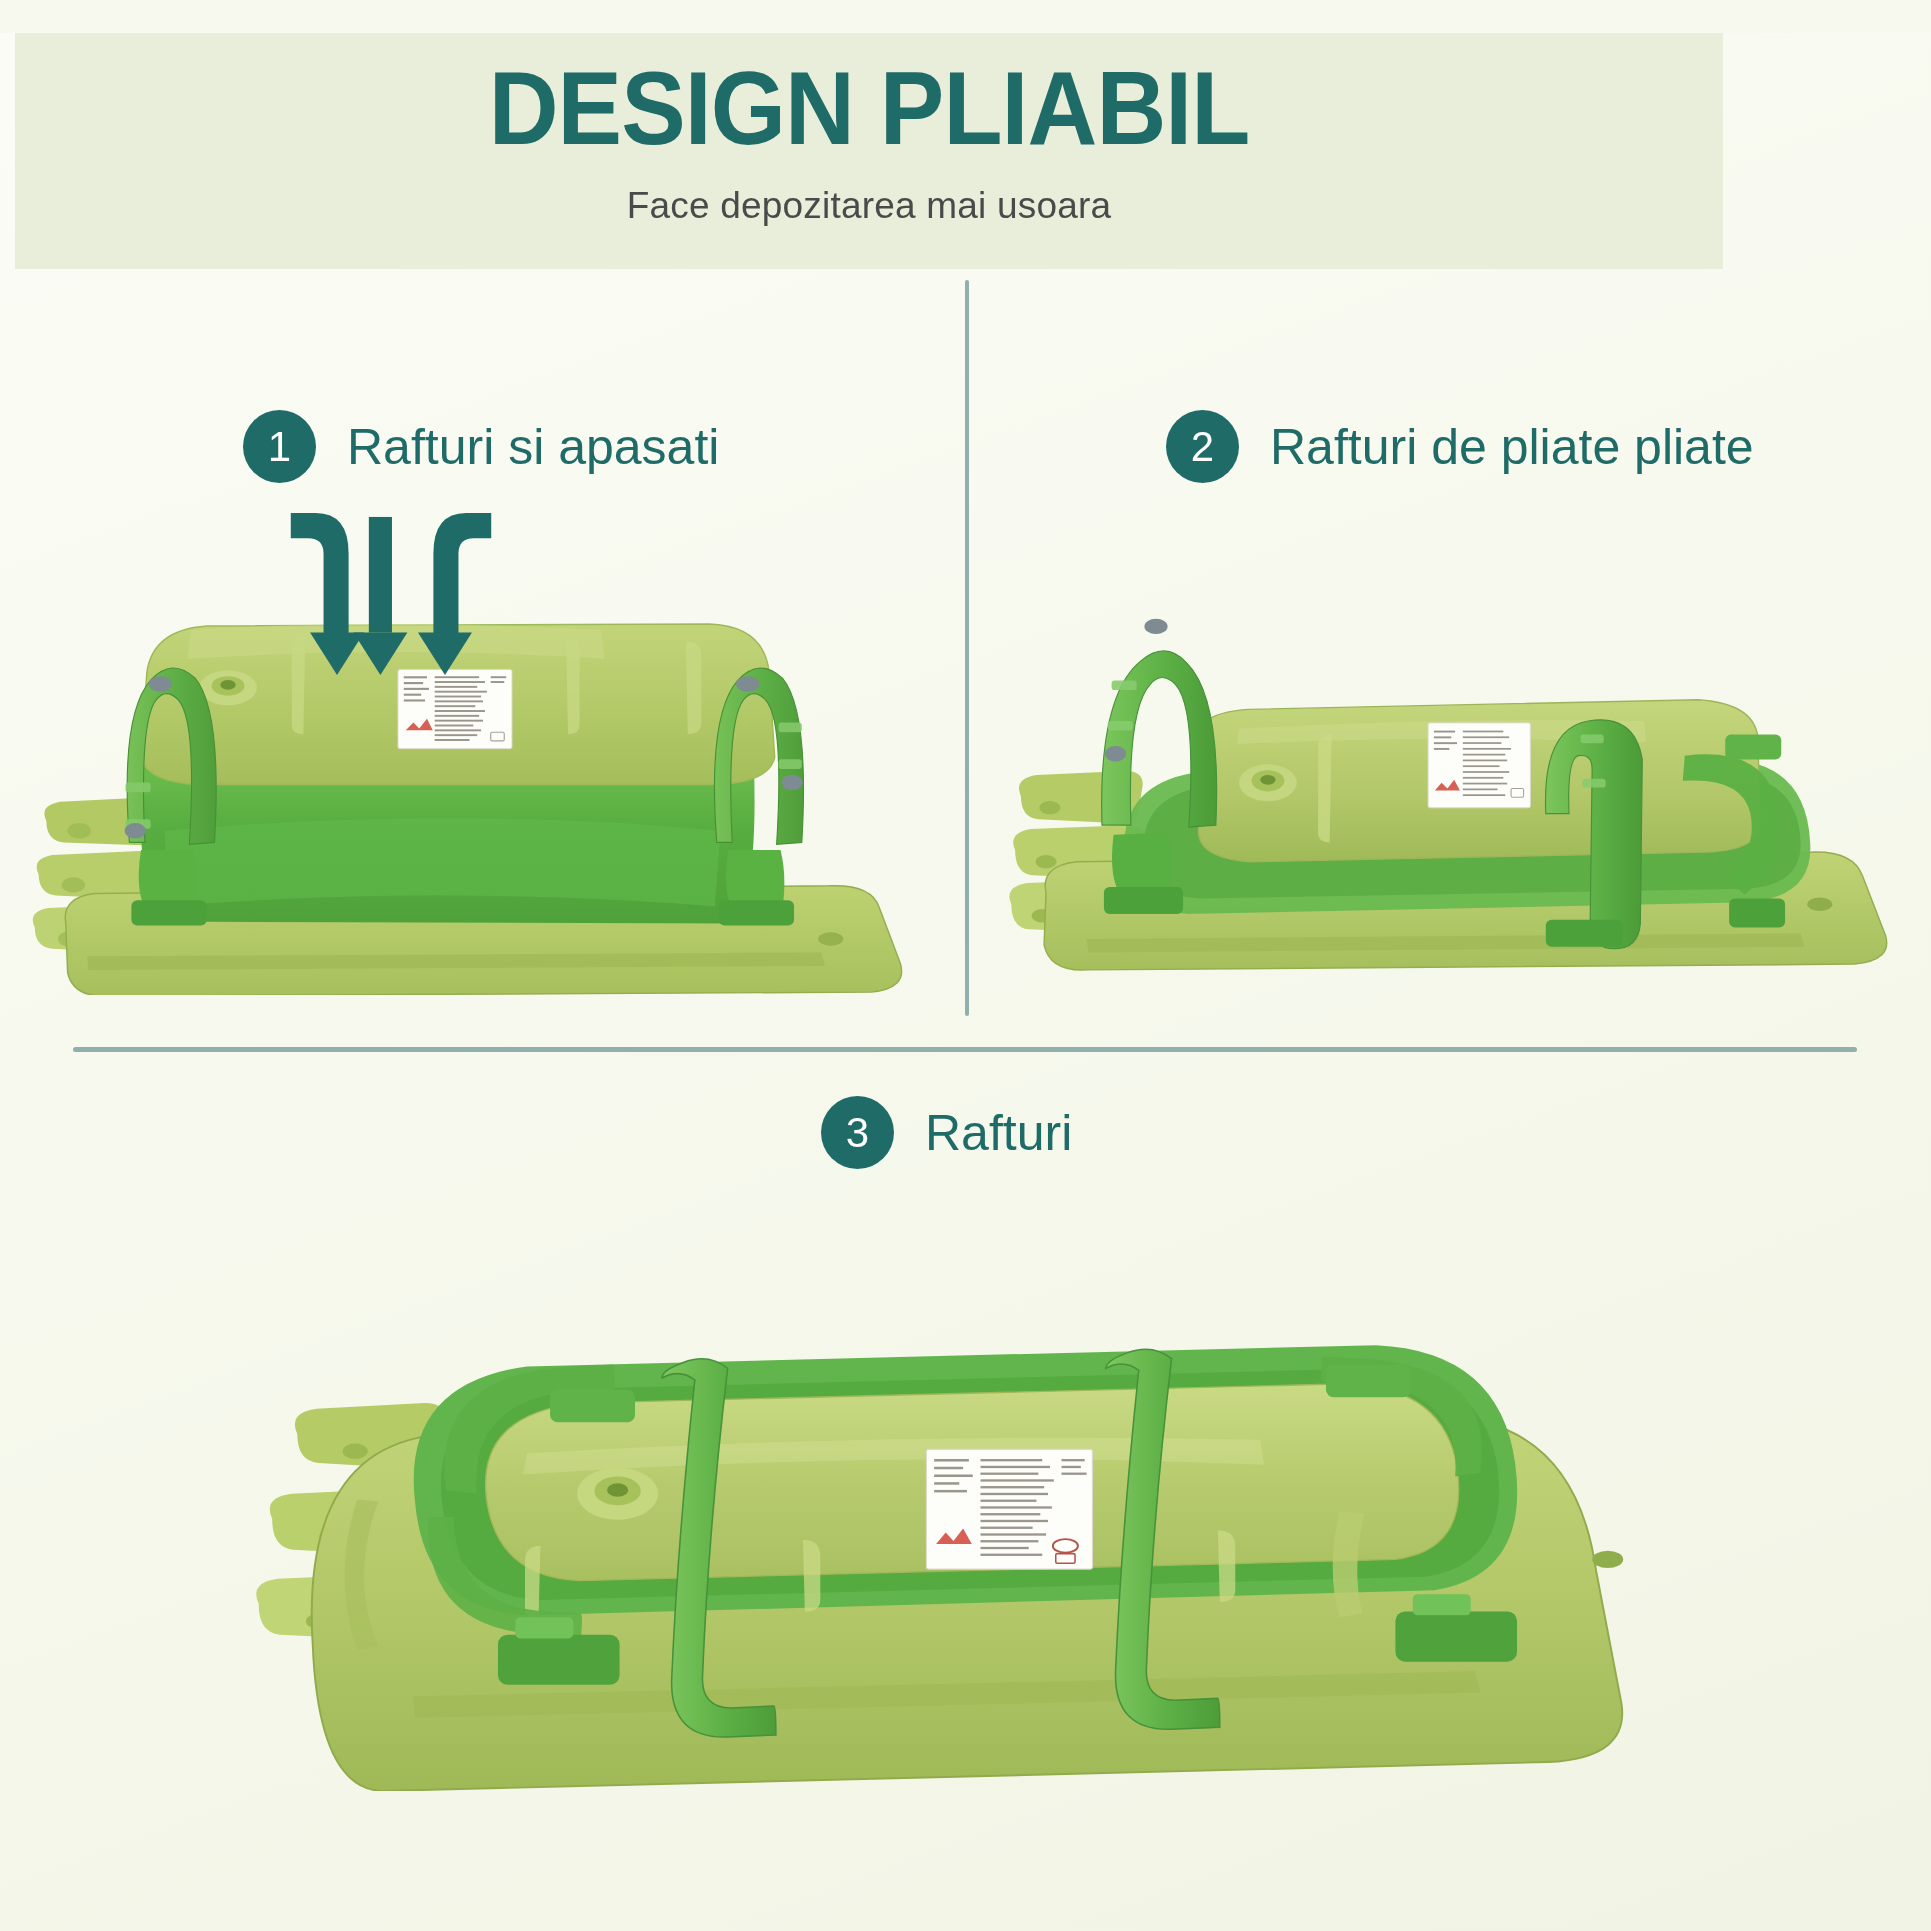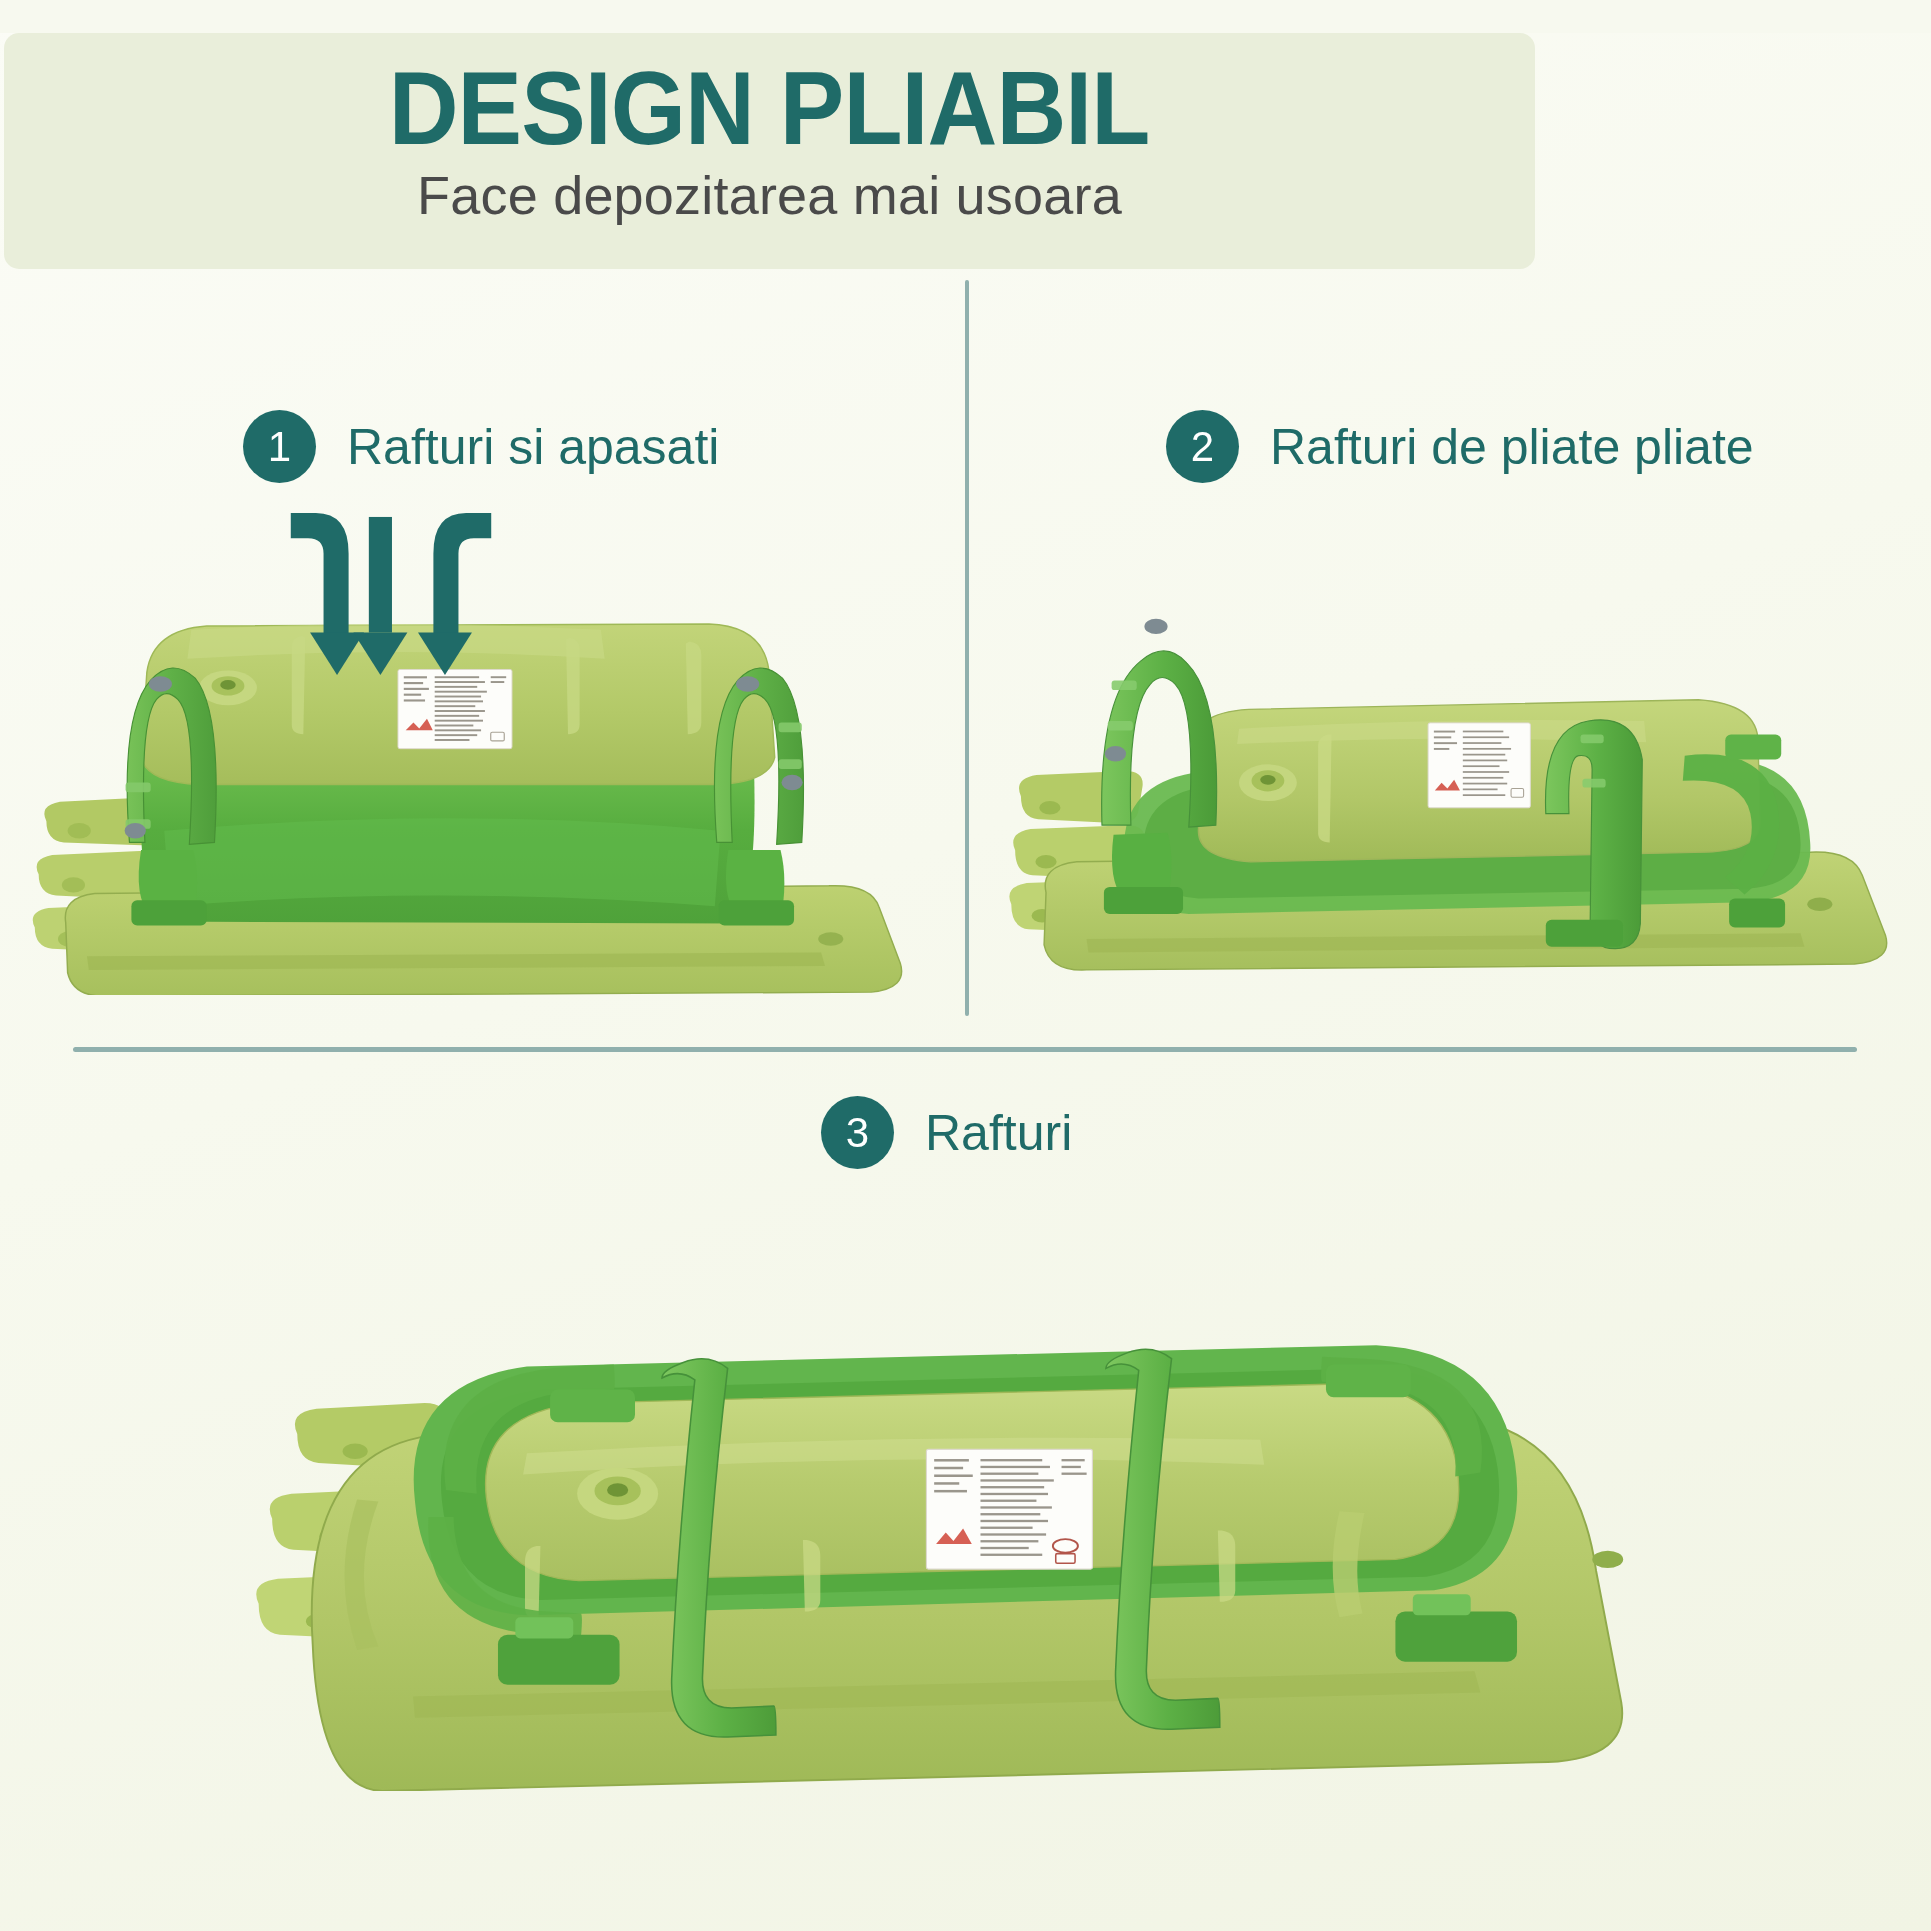--- a/index.html
+++ b/index.html
@@ -14,39 +14,39 @@
     width: 1931px; height: 1931px;
     background: linear-gradient(160deg, #fbfcf6 0%, #f7f9ee 45%, #f1f4e4 100%);
   }
   
   .top-strip {
     position: absolute; left: 0; top: 0; width: 1931px; height: 33px;
     background: #f7f9ef;
   }
   
   .header-band {
-    position: absolute; left: 4px; top: 33px; width: 1531px; height: 236px;
+    position: absolute; left: 15px; top: 33px; width: 1708px; height: 236px;
     background: #e9eeda;
     display: flex; flex-direction: column;
-    align-items: center; justify-content: flex-start; border-radius: 15px;
+    align-items: center; justify-content: flex-start;
   }
   .page-title {
     margin-top: 21px;
     font-family: "Liberation Sans Narrow", "Liberation Sans", sans-serif;
     font-size: 104px;
     font-weight: bold;
     letter-spacing: -1px;
     color: #1f6b68;
     line-height: 1.05;
     transform: scaleX(0.93);
     white-space: nowrap;
   }
   .page-subtitle {
-    margin-top: 1px;
-    font-size: 54px;
+    margin-top: 22px;
+    font-size: 37px;
     font-weight: normal;
     color: #4a4a4a;
     letter-spacing: 0.2px;
     white-space: nowrap;
   }
 
   
   .divider-v {
     position: absolute;
     left: 965px; top: 280px;

